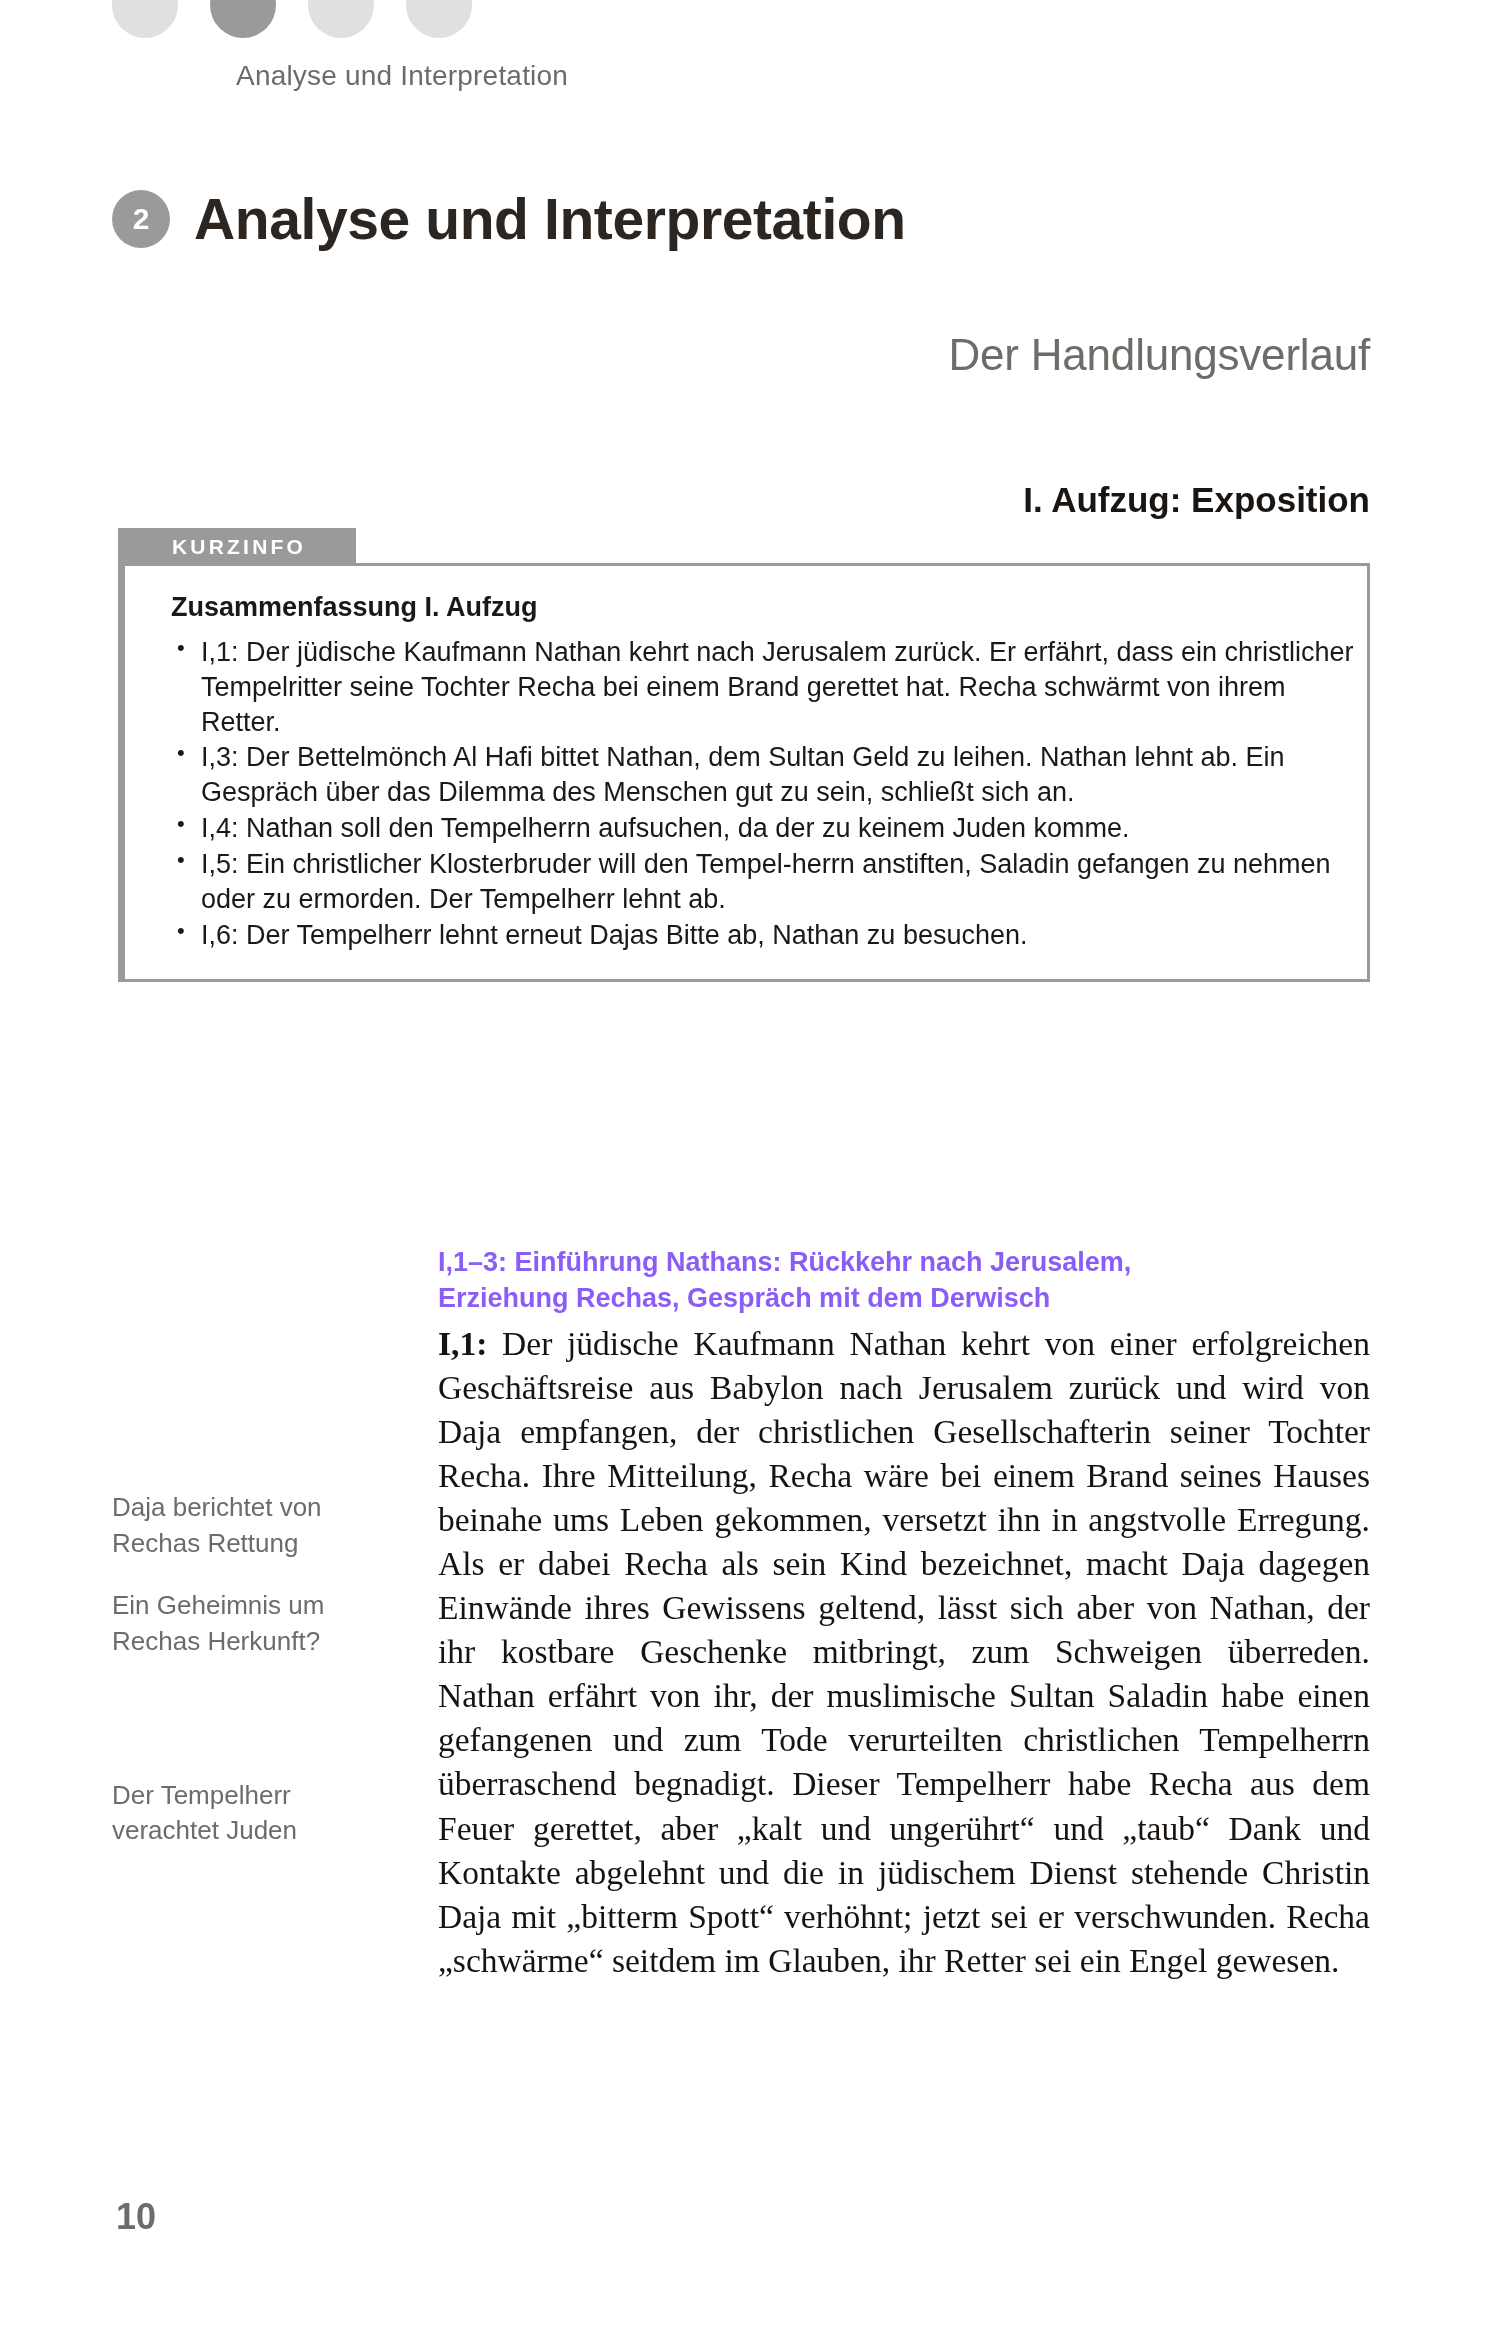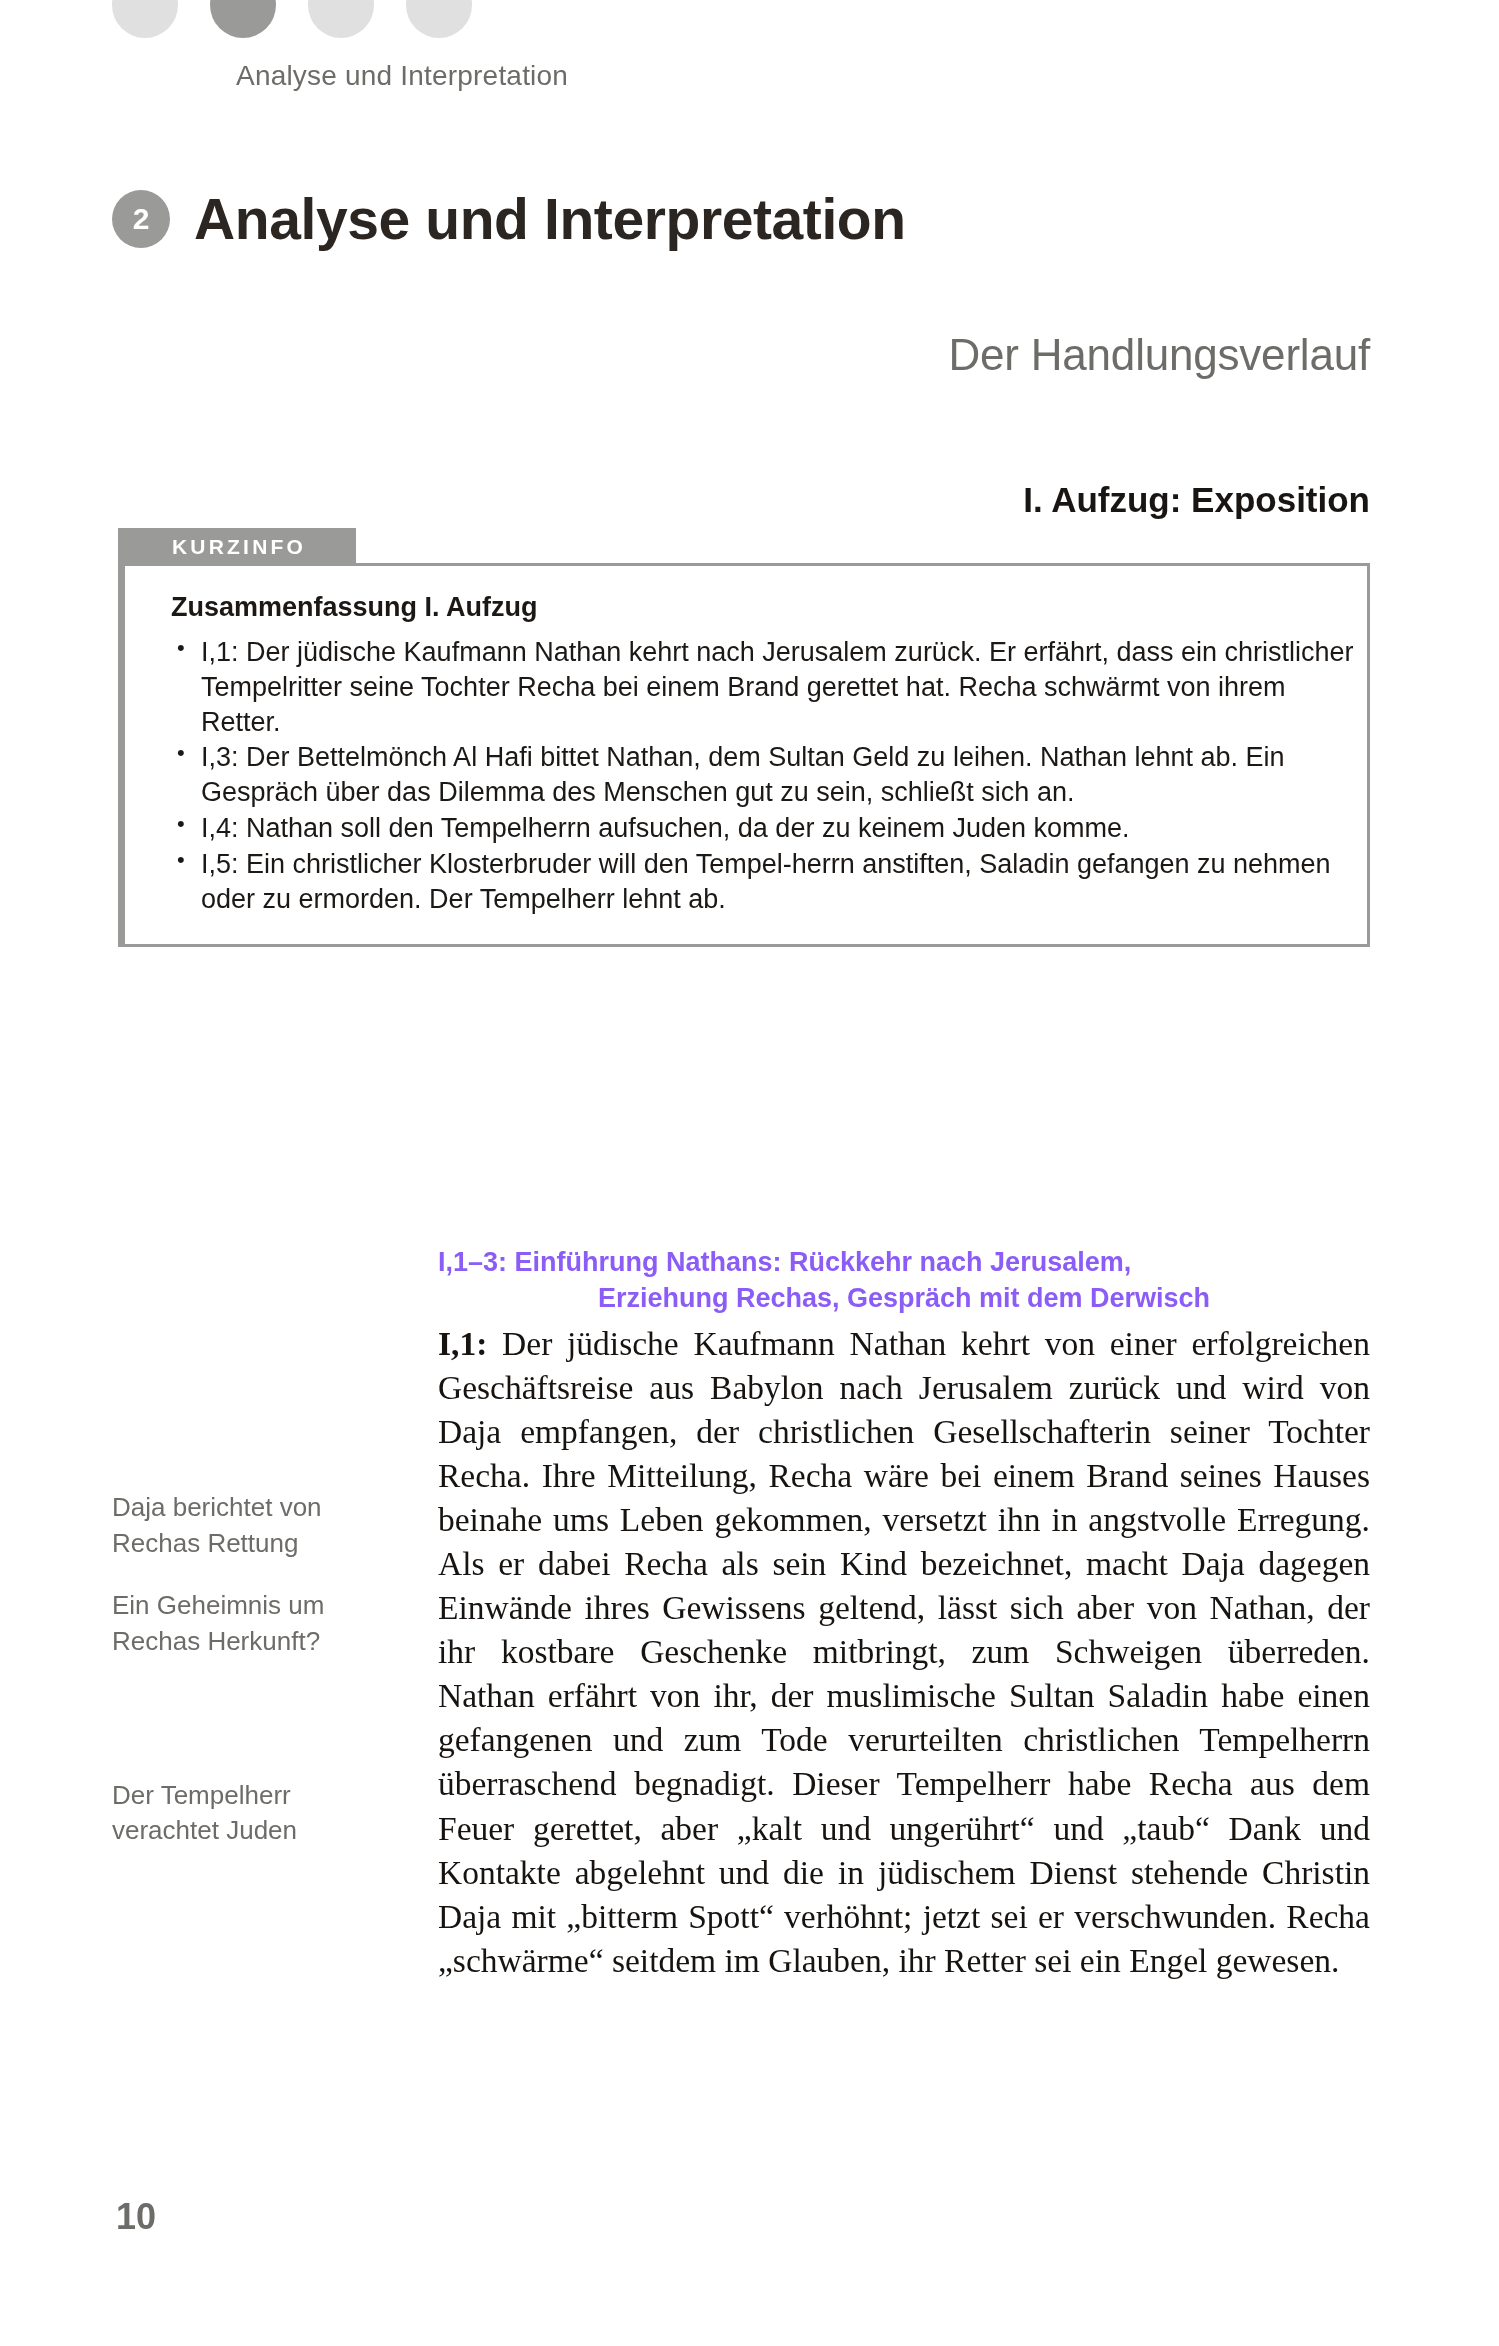--- a/index.html
+++ b/index.html
@@ -187,21 +187,21 @@
     left: 438px;
     top: 1244px;
     width: 932px;
     font-size: 27px;
     font-weight: bold;
     color: #8b5cf6;
     line-height: 1.35;
   }
   .scene-heading .line2 {
     display: block;
-    text-align: center;
+    text-align: left;
   }
 
   .body-col {
     position: absolute;
     left: 438px;
     top: 1322px;
     width: 932px;
     font-family: "Liberation Serif", serif;
     font-size: 33.5px;
     line-height: 1.315;
@@ -266,20 +266,21 @@
 
   <div class="kurzinfo-wrap">
     <div class="kurzinfo-tab">KURZINFO</div>
     <div class="kurzinfo-box with-tab">
       <div class="kurzinfo-title">Zusammenfassung I. Aufzug</div>
       <ul class="kurzinfo-list">
         <li>I,1: Der jüdische Kaufmann Nathan kehrt nach Jerusalem zurück. Er erfährt, dass ein christlicher Tempelritter seine Tochter Recha bei einem Brand gerettet hat. Recha schwärmt von ihrem Retter.</li>
         <li>I,3: Der Bettelmönch Al Hafi bittet Nathan, dem Sultan Geld zu leihen. Nathan lehnt ab. Ein Gespräch über das Dilemma des Menschen gut zu sein, schließt sich an.</li>
         <li>I,4: Nathan soll den Tempelherrn aufsuchen, da der zu keinem Juden komme.</li>
         <li>I,5: Ein christlicher Klosterbruder will den Tempel-herrn anstiften, Saladin gefangen zu nehmen oder zu ermorden. Der Tempelherr lehnt ab.</li>
+        <li>I,6: Der Tempelherr lehnt erneut Dajas Bitte ab, Nathan zu besuchen.</li>
       </ul>
     </div>
   </div>
 
   <div class="scene-heading">
     <span>I,1–3: Einführung Nathans: Rückkehr nach Jerusalem,</span>
     <span class="line2">Erziehung Rechas, Gespräch mit dem Derwisch</span>
   </div>
 
   <div class="body-col">

